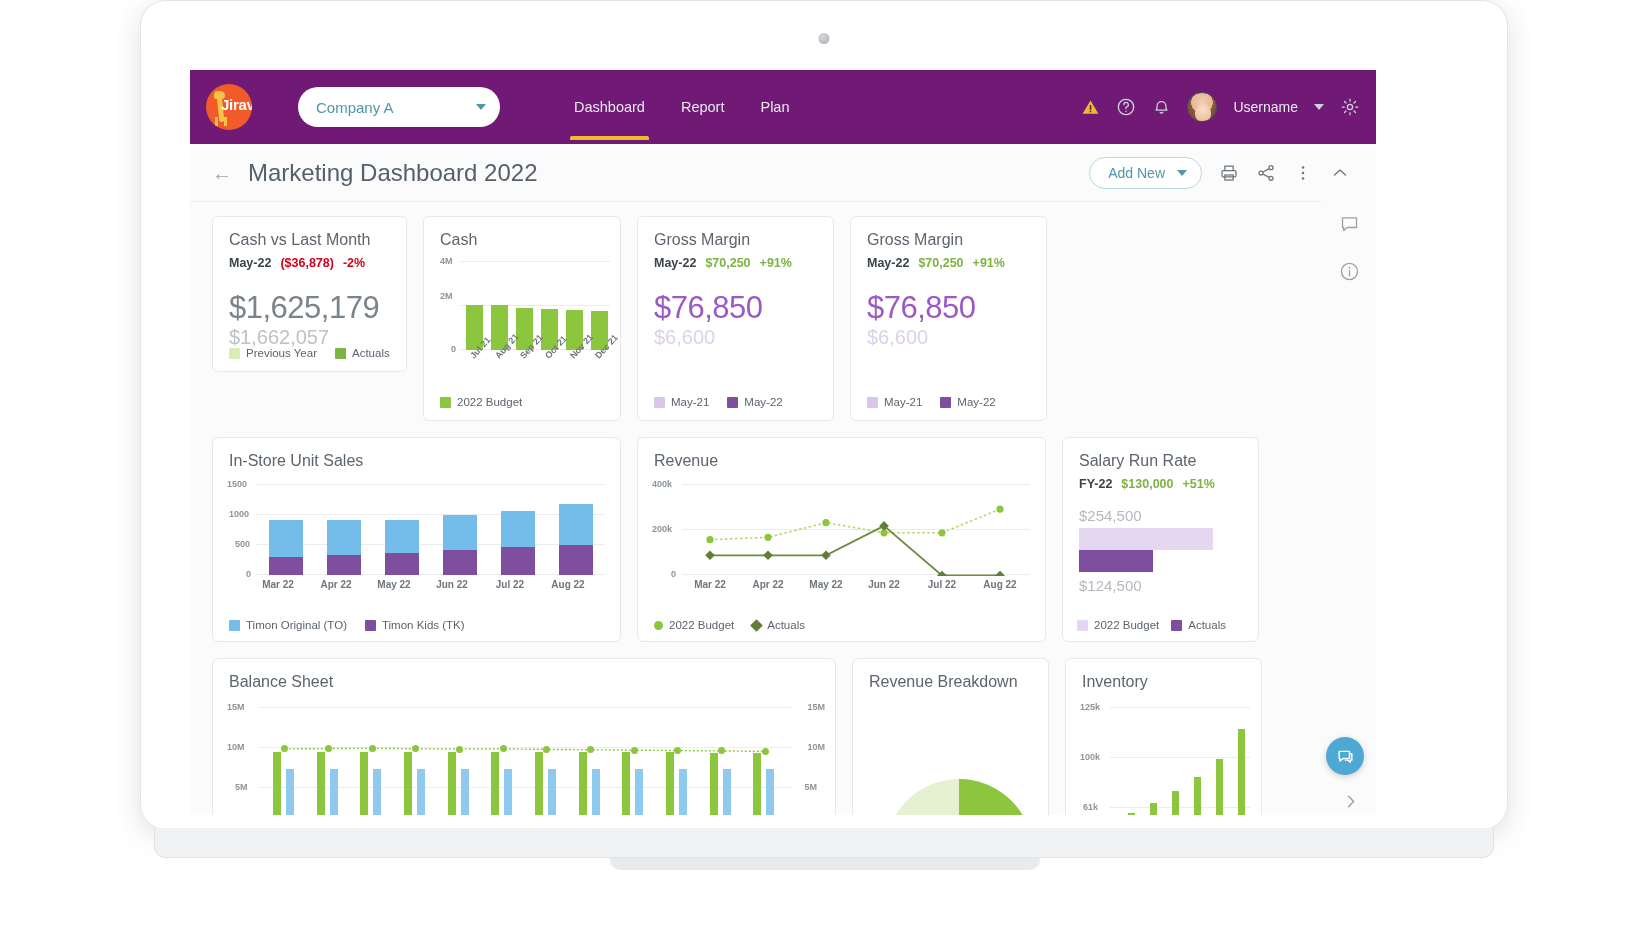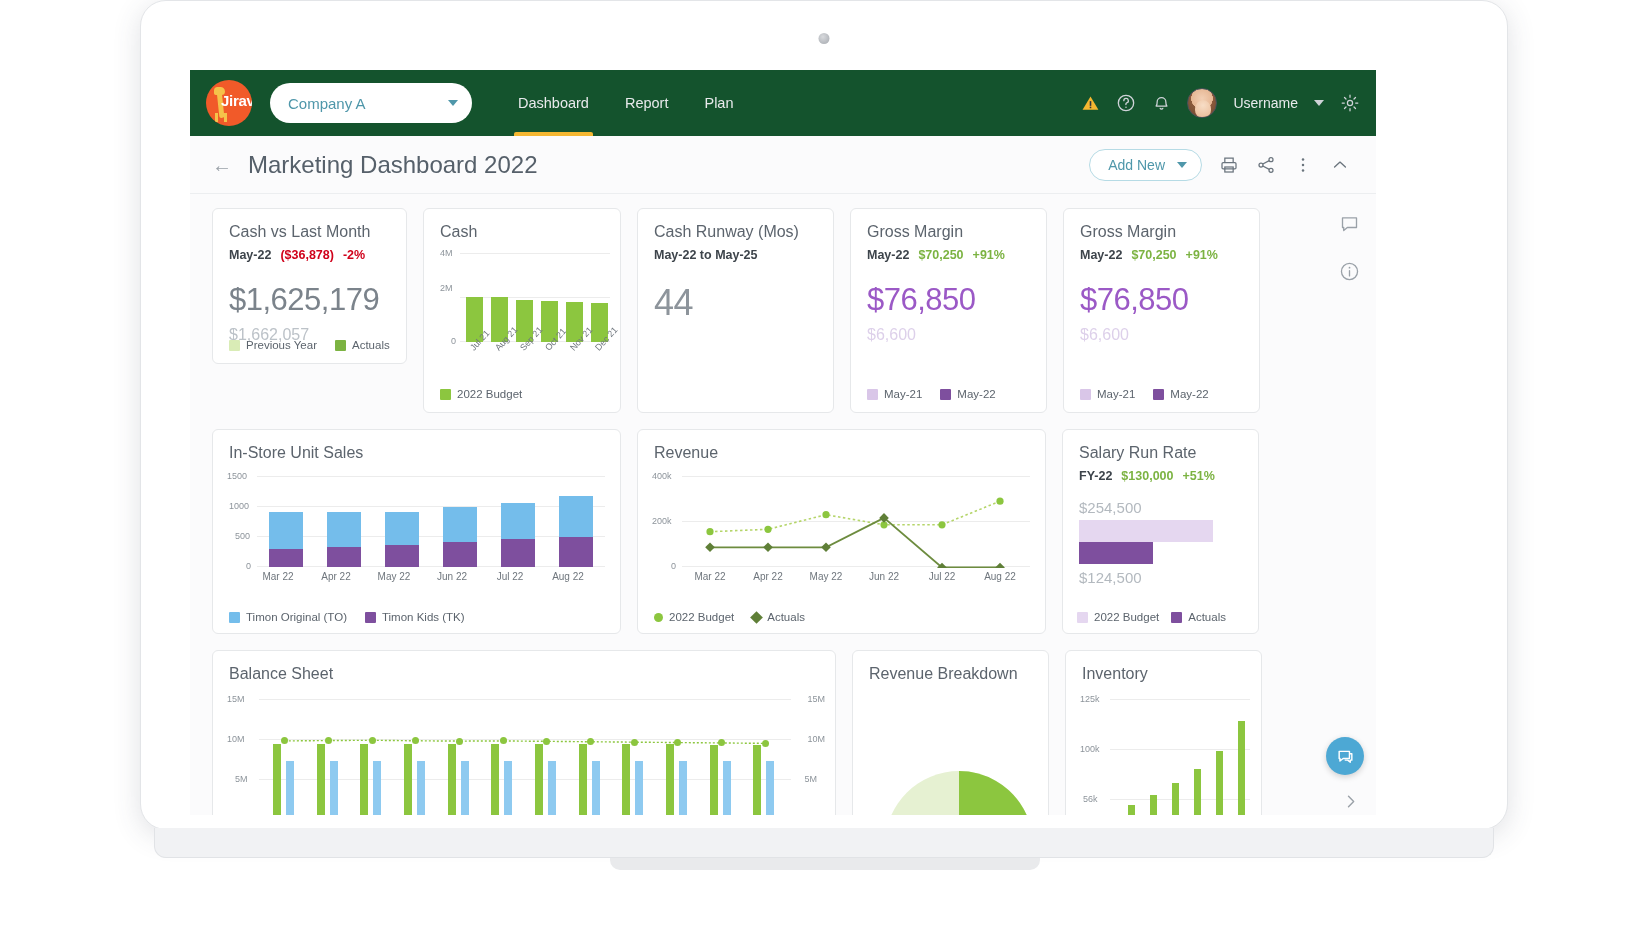--- a/index.html
+++ b/index.html
@@ -47,23 +47,24 @@
   
   #app {
     position: absolute; left: 50px; top: 70px;
     width: 1186px; height: 745px;
     background: #fbfbfc;
     overflow: hidden;
   }
 
   
   .topnav {
-    height: 66px; background: #14532d;
+    height: 74px; background: #701a75;
     display: flex; align-items: center;
     position: relative;
+    gap: 28px;
   }
   .brand-logo {
     width: 46px; height: 46px; border-radius: 50%;
     background: #f15a29;
     margin-left: 16px;
     position: relative;
     flex: none;
     overflow: hidden;
   }
   .brand-logo .giraffe-neck {
@@ -154,29 +155,29 @@
   .row { display: flex; gap: 16px; margin-bottom: 16px; }
   .card {
     background: #ffffff; border: 1px solid #e6e8ea; border-radius: 6px;
     padding: 14px 16px 12px 16px;
     position: relative;
   }
   .card-title { color: #5c646d; font-size: 16px; font-weight: 400; margin-bottom: 7px; }
   .kpi-sub { font-size: 12.5px; font-weight: 700; display: flex; gap: 9px; align-items: baseline; }
   .kpi-period { color: #3d444b; }
   .kpi-big { font-size: 31px; font-weight: 300; margin-top: 20px; letter-spacing: -0.5px; }
-  .kpi-small { font-size: 16px; font-weight: 300; margin-top: 8px; }
+  .kpi-small { font-size: 20px; font-weight: 300; margin-top: 0; }
   .legend { display: flex; gap: 18px; align-items: center; font-size: 11.5px; color: #5c646d; }
   .legend-item { display: flex; gap: 6px; align-items: center; }
   .sw { width: 11px; height: 11px; border-radius: 1px; }
   .sw-dot { width: 9px; height: 9px; border-radius: 50%; }
   .sw-diamond { width: 9px; height: 9px; transform: rotate(45deg); }
 
   
-  .chart { position: relative; }
+  .chart { position: relative; font-weight: bold; }
   .ax-label { position: absolute; font-size: 9px; color: #8d949b; }
   .gridline { position: absolute; height: 1px; background: #ececec; }
   .xlabel { position: absolute; font-size: 10px; color: #6f767d; text-align: center; }
   .xlabel-rot {
     position: absolute; font-size: 9px; color: #6f767d;
     transform: rotate(-48deg); transform-origin: left top; white-space: nowrap;
   }
   .bar { position: absolute; bottom: 0; }
 
   
@@ -351,27 +352,20 @@
             <div class="xlabel-rot" style="left:153px;top:93px">Dec 21</div>
           </div>
           <div class="legend" style="position:absolute;left:16px;bottom:12px">
             <span class="legend-item">
               <span class="sw" style="background:#8cc63f"></span>
               <span>2022 Budget</span>
             </span>
           </div>
         </div>
 
-        <div class="card" style="width:197px;height:205px">
-          <div class="card-title">Cash Runway (Mos)</div>
-          <div class="kpi-sub">
-            <span class="kpi-period">May-22 to May-25</span>
-          </div>
-          <div class="kpi-big" style="color:#8d949b;font-size:36px">44</div>
-        </div>
 
         <div class="card" style="width:197px;height:205px">
           <div class="card-title">Gross Margin</div>
           <div class="kpi-sub">
             <span class="kpi-period">May-22</span>
             <span style="color:#7cb342">$70,250</span>
             <span style="color:#7cb342">+91%</span>
           </div>
           <div class="kpi-big" style="color:#9b59c6">$76,850</div>
           <div class="kpi-small" style="color:#ddd0ea">$6,600</div>
@@ -615,21 +609,21 @@
         </div>
 
         <div class="card" style="width:197px;height:195px;overflow:hidden">
           <div class="card-title">Inventory</div>
           <div class="chart" style="position:absolute;left:14px;top:48px;width:170px;height:140px">
             <div class="gridline" style="left:30px;right:0;top:0"></div>
             <div class="gridline" style="left:30px;right:0;top:50px"></div>
             <div class="gridline" style="left:30px;right:0;top:100px"></div>
             <div class="ax-label" style="left:0;top:-5px">125k</div>
             <div class="ax-label" style="left:0;top:45px">100k</div>
-            <div class="ax-label" style="left:3px;top:95px">56k</div>
+            <div class="ax-label" style="left:3px;top:95px">61k</div>
             <div style="position:absolute;left:38px;top:0;right:0;height:128px">
               <div class="bar" style="left:10px;width:7px;height:22px;background:#8cc63f"></div>
               <div class="bar" style="left:32px;width:7px;height:32px;background:#8cc63f"></div>
               <div class="bar" style="left:54px;width:7px;height:44px;background:#8cc63f"></div>
               <div class="bar" style="left:76px;width:7px;height:58px;background:#8cc63f"></div>
               <div class="bar" style="left:98px;width:7px;height:76px;background:#8cc63f"></div>
               <div class="bar" style="left:120px;width:7px;height:106px;background:#8cc63f"></div>
             </div>
           </div>
         </div>

